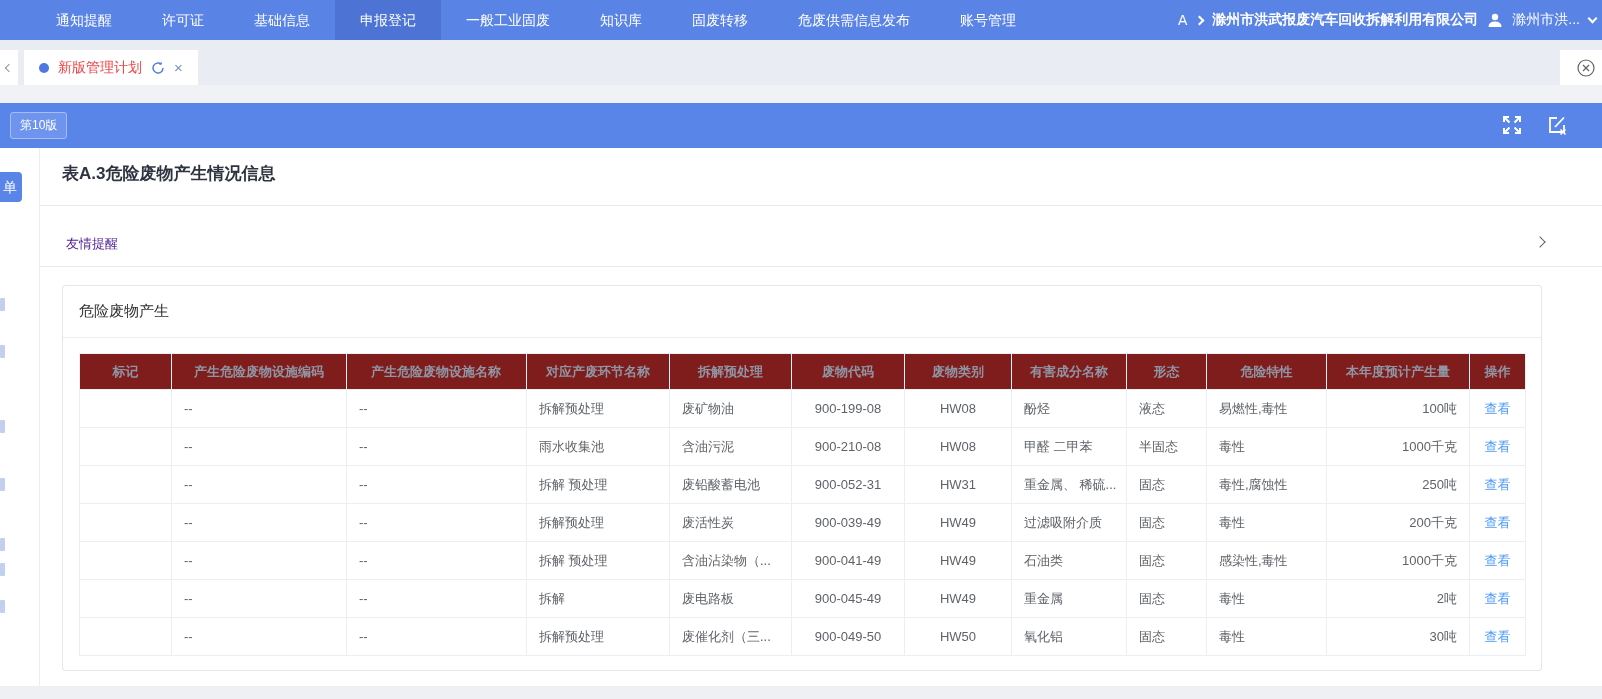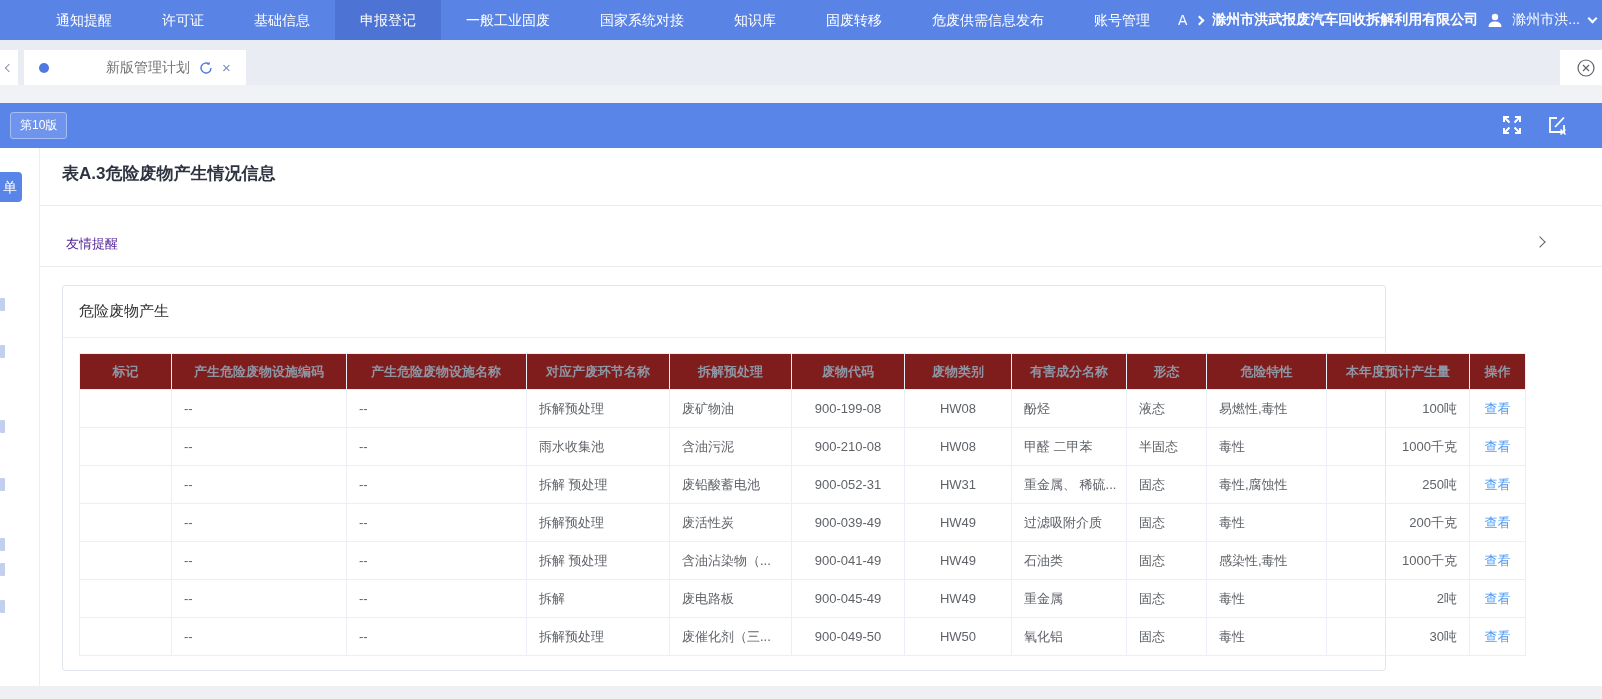--- a/index.html
+++ b/index.html
@@ -19,21 +19,21 @@
   .company { font-weight:bold; white-space:nowrap; }
   .user-name { white-space:nowrap; }
 
   
   .tabbar { position:absolute; left:0; top:40px; width:1602px; height:45px; background:#e9ecf2; }
   .tab-scroll-left { position:absolute; left:0; top:10px; width:18px; height:35px; background:#fff; display:flex; align-items:center; justify-content:center; cursor:pointer; }
   .gchev { display:inline-block; width:6px; height:6px; border-right:1px solid #8a93a5; border-top:1px solid #8a93a5; }
   .gchev-left { transform:rotate(-135deg); }
   .tab { position:absolute; left:24px; top:10px; height:35px; background:#fff; display:flex; align-items:center; gap:9px; padding:0 15px; cursor:pointer; }
   .tab-dot { width:10px; height:10px; border-radius:50%; background:#4f78e0; }
-  .tab-label { font-size:14px; color:#737373; white-space:nowrap;margin-left:48px; }
+  .tab-label { font-size:14px; color:#ef4444; white-space:nowrap; }
   .tab-icon { display:flex; align-items:center; }
   .tab-close { font-size:15px; color:#7d90c0; line-height:1; cursor:pointer; }
   .tab-right-chip { position:absolute; right:0; top:10px; width:42px; height:35px; background:#fff; display:flex; align-items:center; justify-content:flex-end; padding-right:6px; }
   .substrip { position:absolute; left:0; top:85px; width:1602px; height:18px; background:#f0f2f6; }
 
   
   .toolbar { position:absolute; left:0; top:103px; width:1602px; height:45px; background:#5a85e8; }
   .version-badge { position:absolute; left:10px; top:9px; padding:4px 9px; background:#6f94ee; border:1px solid #a6bef5; border-radius:3px; color:#fff; font-size:12px; cursor:pointer; }
   .toolbar-icons { position:absolute; right:34px; top:11px; display:flex; gap:23px; }
   .tb-icon { width:22px; height:22px; cursor:pointer; }
@@ -43,21 +43,21 @@
   .side-strip { position:absolute; left:0; top:0; width:40px; height:538px; background:#fff; border-right:1px solid #eceef2; }
   .anchor-btn { position:absolute; left:-12px; top:24px; width:34px; height:30px; background:#5a85e8; border-radius:4px; color:#fff; font-size:14px; line-height:30px; text-align:right; padding-right:5px; cursor:pointer; }
   .anchor-frag { position:absolute; left:0; width:5px; height:13px; background:#aebfe8; opacity:.75; border-radius:1px; cursor:pointer; }
 
   .page-title { position:absolute; left:62px; top:14px; font-size:17px; font-weight:bold; color:#2e3340; }
   .divider { position:absolute; left:40px; right:0; height:1px; background:#e8eaee; }
   .d1 { top:57px; } .d2 { top:118px; }
   .reminder-label { position:absolute; left:66px; top:87px; font-size:13px; color:#4c1d95; }
   .reminder-chevron { position:absolute; left:1536px; top:90px; width:8px; height:8px; border-right:1px solid #5f6368; border-top:1px solid #5f6368; transform:rotate(45deg); cursor:pointer; }
 
-  .card { position:absolute; left:62px; top:137px; width:1324px; height:386px; border:1px solid #e2e6ed; border-radius:3px; background:#fff; }
+  .card { position:absolute; left:62px; top:137px; width:1480px; height:386px; border:1px solid #e2e6ed; border-radius:3px; background:#fff; }
   .card-head { height:52px; border-bottom:1px solid #eceef2; display:flex; align-items:center; padding-left:16px; }
   .section-title { font-size:15px; color:#303133; }
   .table-wrap { padding:15px 16px 0 16px; }
 
   table.grid { border-collapse:collapse; table-layout:fixed; width:1446px; }
   .grid th { height:36px; border:1px solid #ebeef5; font-size:13px; font-weight:bold; color:#8f95a3; text-align:center; background:#7f1d1d; padding:0 8px; overflow:hidden; white-space:nowrap; }
   .grid td { height:38px; border:1px solid #ebeef5; font-size:13px; color:#5f6368; padding:0 12px; overflow:hidden; white-space:nowrap; }
   .al-left { text-align:left; } .al-center { text-align:center; } .al-right { text-align:right; }
   .view-link { color:#4f9cf8; cursor:pointer; text-decoration:none; }
 
@@ -70,21 +70,20 @@
 
 <div class="screen">
 
   <header class="topnav">
     <nav class="nav-items" id="nav-items">
         <div class="nav-item">通知提醒</div>
         <div class="nav-item">许可证</div>
         <div class="nav-item">基础信息</div>
         <div class="nav-item active">申报登记</div>
         <div class="nav-item">一般工业固废</div>
-        <div class="nav-item">国家系统对接</div>
         <div class="nav-item">知识库</div>
         <div class="nav-item">固废转移</div>
         <div class="nav-item">危废供需信息发布</div>
         <div class="nav-item">账号管理</div>
       </nav>
     <div class="nav-right">
       <span>A</span>
       <span class="chev chev-right"></span>
       <span class="company">滁州市洪武报废汽车回收拆解利用有限公司</span>
       <span>

